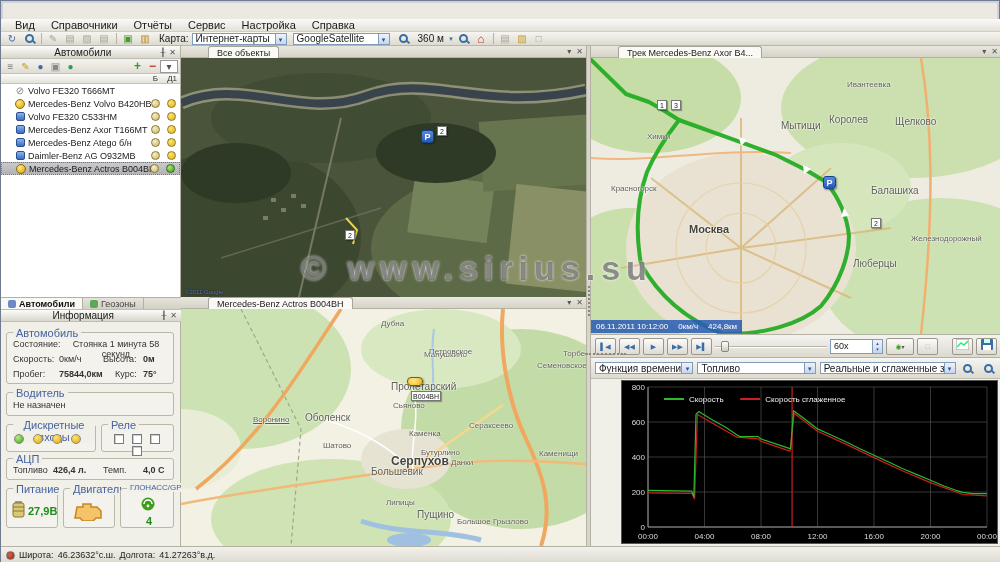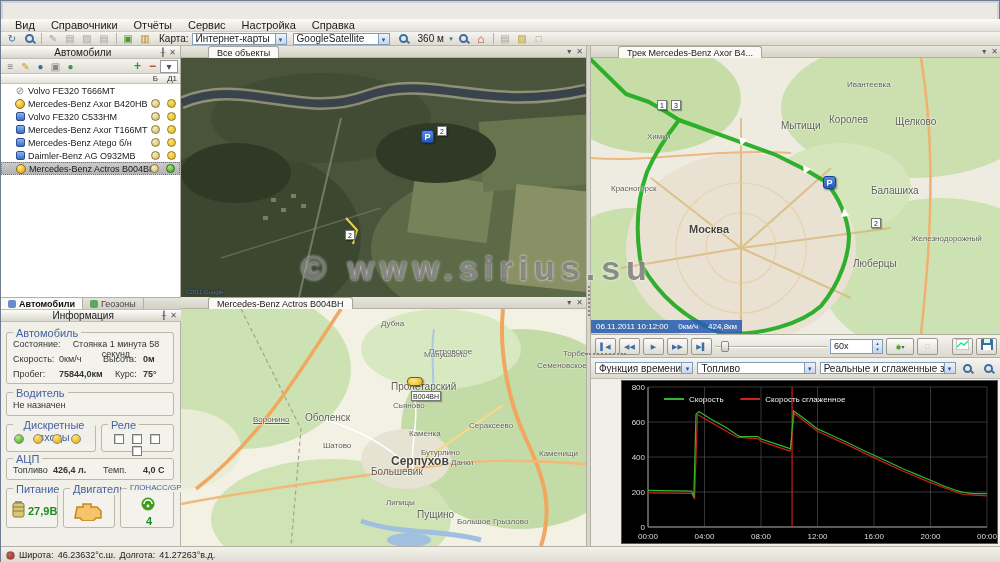--- a/index.html
+++ b/index.html
@@ -190,21 +190,21 @@
         <div class="veh-row">
           <span class="veh-ic">
             <span class="ic-nosignal">⊘</span>
           </span>
           <span>Volvo FE320 Т666МТ</span>
         </div>
         <div class="veh-row">
           <span class="veh-ic">
             <span class="ic-active"></span>
           </span>
-          <span>Mercedes-Benz Axor В420НВ</span>
+          <span>Mercedes-Benz Volvo В420НВ</span>
           <span class="dot b beige"></span>
           <span class="dot d yellow"></span>
         </div>
         <div class="veh-row">
           <span class="veh-ic">
             <span class="ic-stopped"></span>
           </span>
           <span>Volvo FE320 С533НМ</span>
           <span class="dot b beige"></span>
           <span class="dot d yellow"></span>

